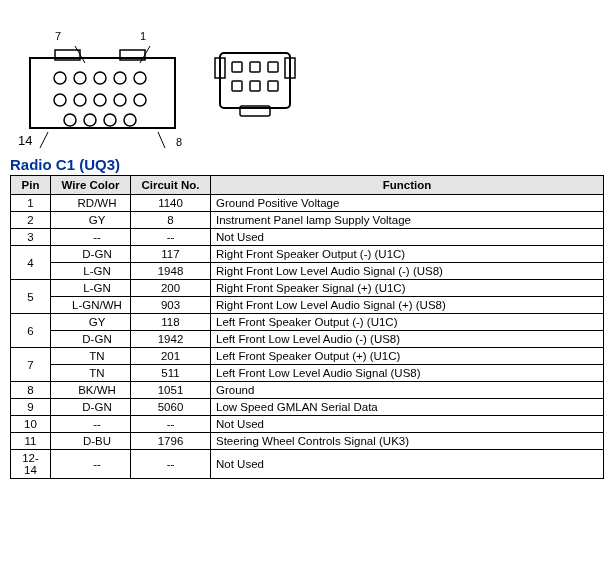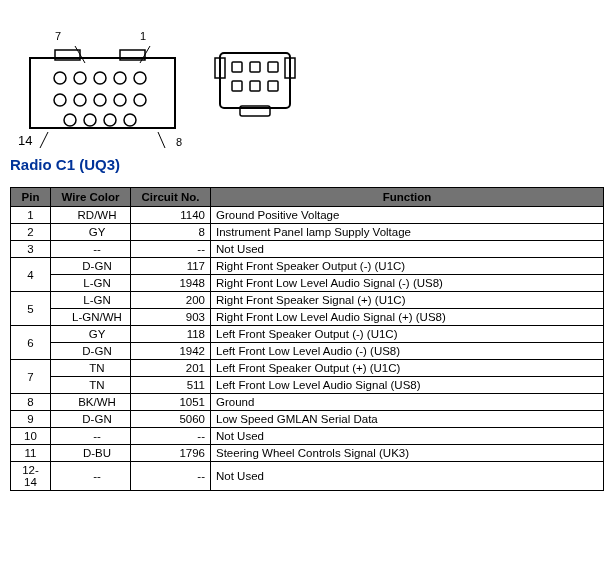--- a/index.html
+++ b/index.html
@@ -58,29 +58,29 @@
       font-size: 11px;
     }
     .connector-svg {
       width: 100%;
       height: 100%;
     }
     .section-title {
       font-size: 15px;
       font-weight: bold;
       color: #003399;
-      margin-bottom: 14px;
+      margin-bottom: 2px;
     }
     table {
       width: 100%;
       border-collapse: collapse;
       font-size: 11.5px;
     }
     th {
-      background: #737373;
+      background: #e5e5e5;
       border: 1px solid #000;
       padding: 3px 5px;
       text-align: center;
       font-weight: bold;
     }
     td {
       border: 1px solid #000;
       padding: 2px 5px;
       text-align: center;
     }
@@ -89,21 +89,20 @@
     }
     td.pin {
       width: 40px;
     }
     td.wire {
       width: 80px;
       padding-left: 18px;
     }
     td.circuit {
       width: 80px;
-      text-align: right;
     }
   </style>
 </head>
 <body>
 
 <div class="page">
 
   <div class="diagram-area">
 
     <div class="connector-main">

